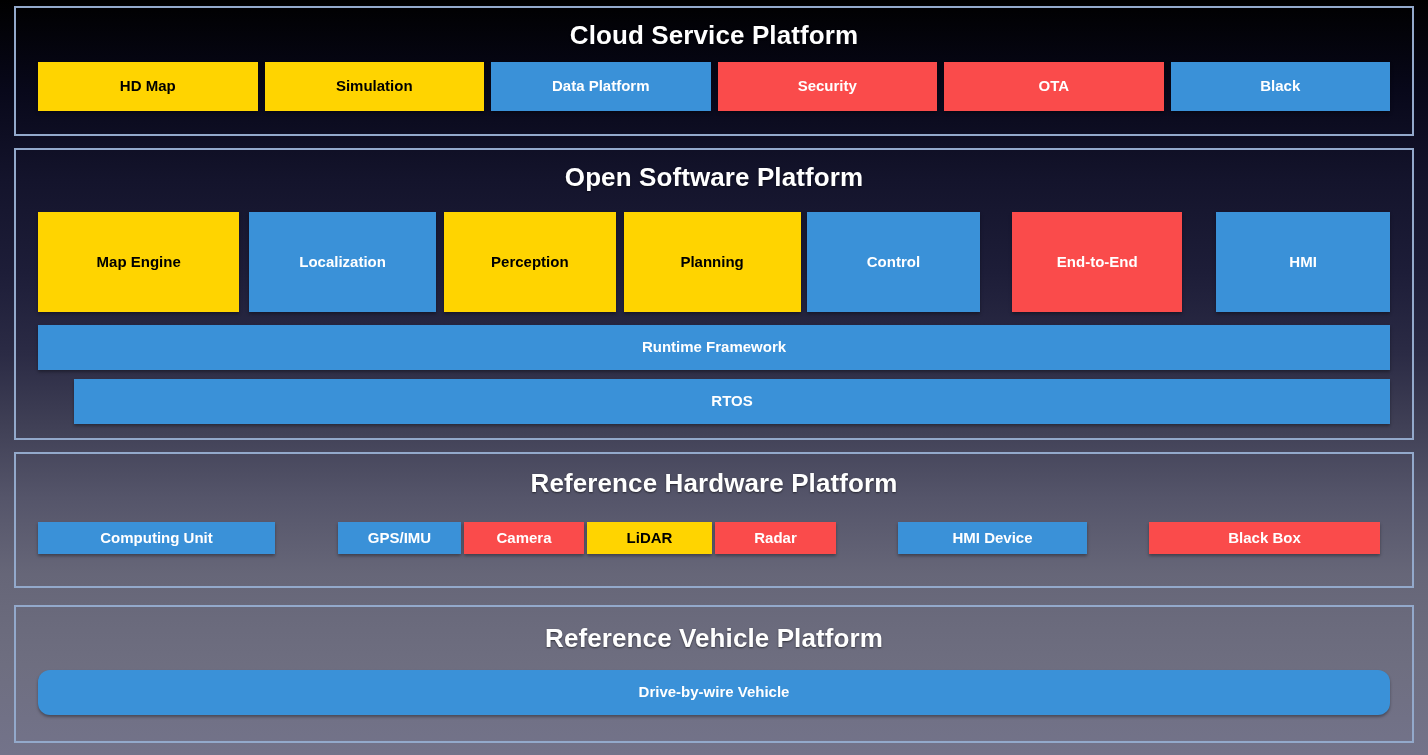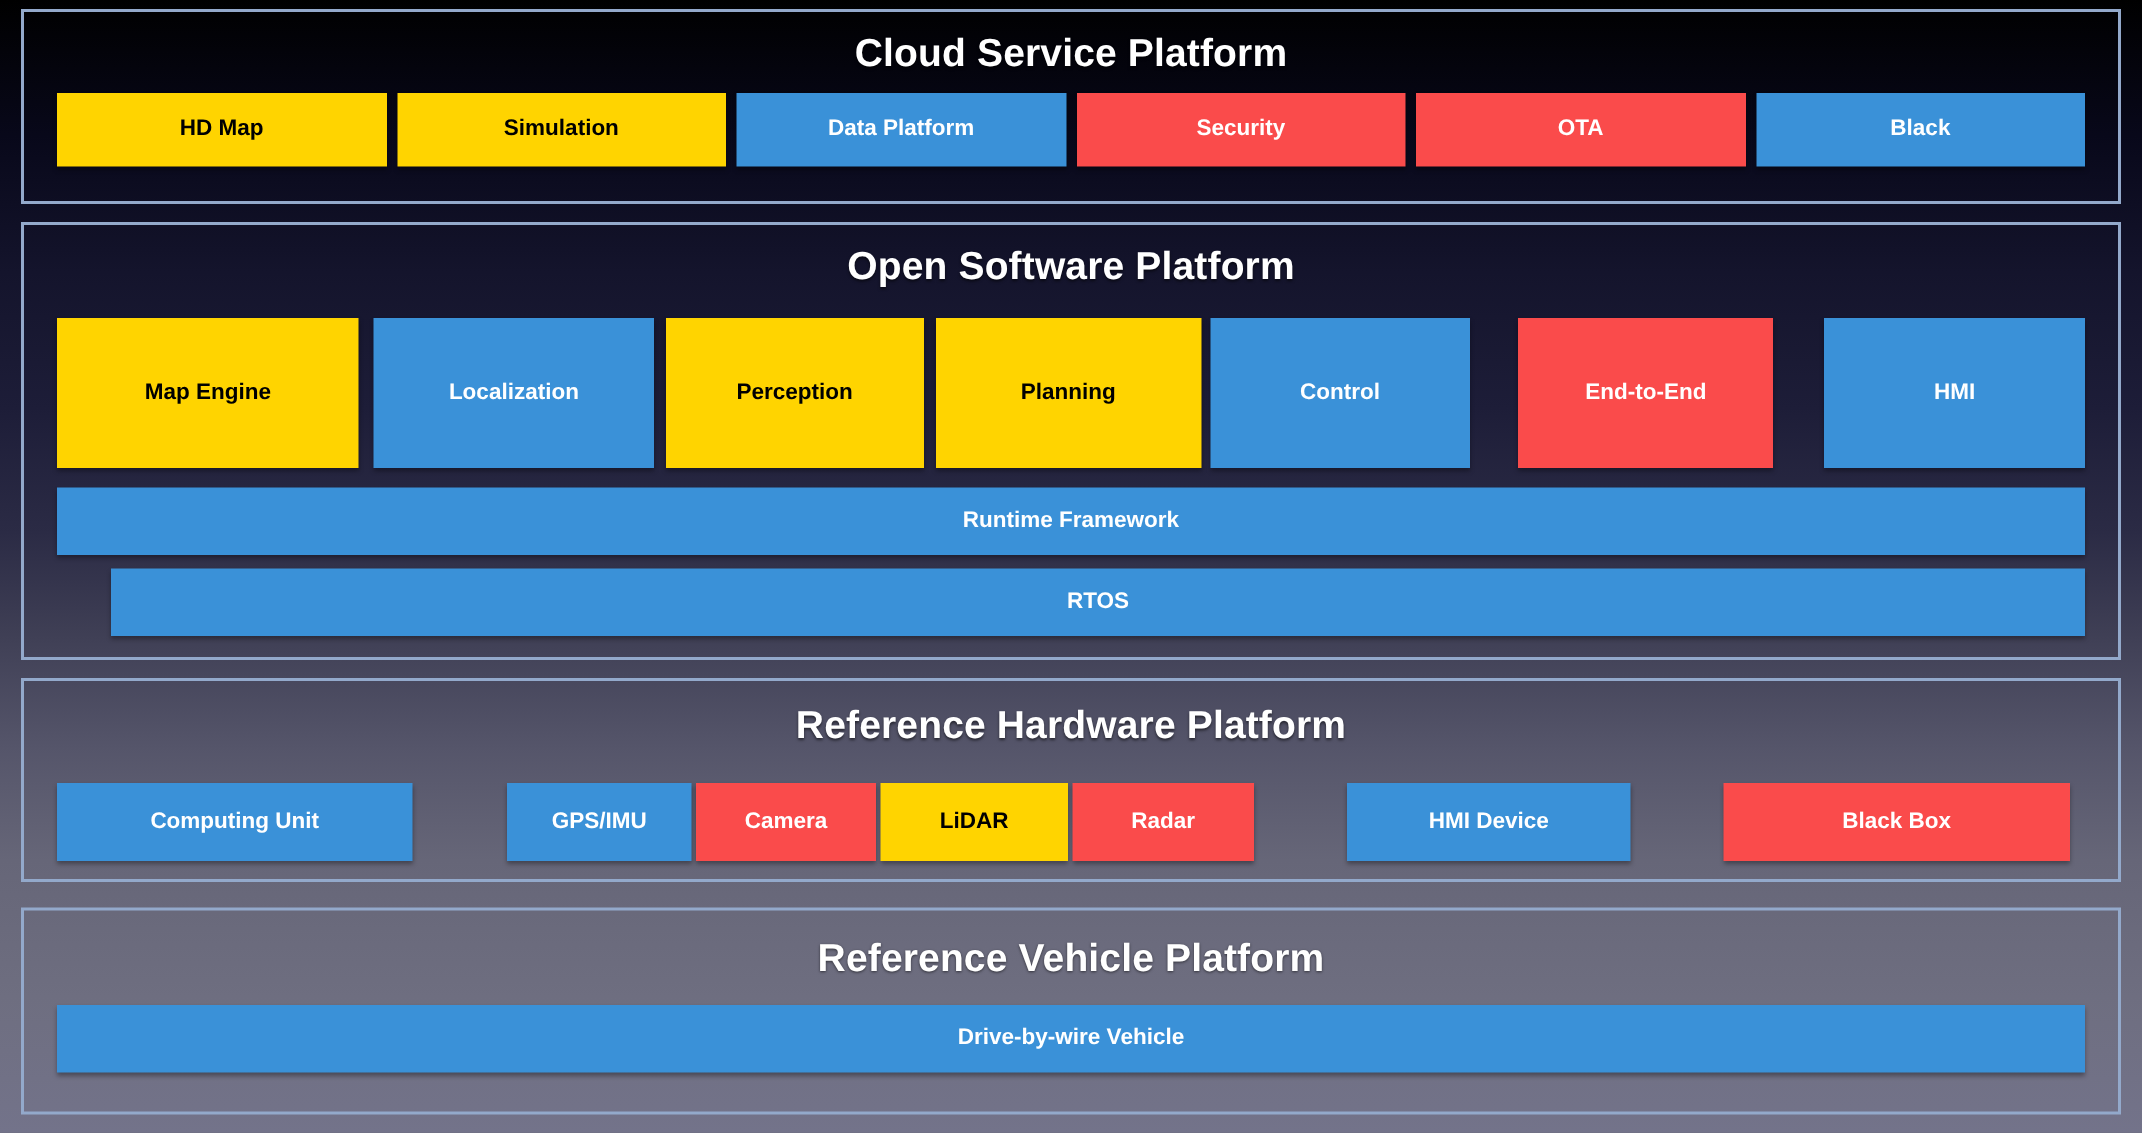--- a/index.html
+++ b/index.html
@@ -106,34 +106,34 @@
   #bar-runtime { top: 175px; }
   #bar-rtos    { top: 229px; margin-left: 36px; }
 
   
   #panel-hardware { top: 452px; height: 136px; }
   #panel-hardware .panel-title { margin-top: 14px; font-size: 26px; }
   #hardware-row {
     left: 22px;
     right: 22px;
     top: 68px;
-    height: 52px;
+    height: 32px;
   }
   #hardware-row .box { font-size: 15px; }
 
   
   #panel-vehicle { top: 605px; height: 138px; }
   #panel-vehicle .panel-title { margin-top: 16px; font-size: 26px; }
   #vehicle-row {
     left: 22px;
     right: 22px;
     top: 63px;
     height: 45px;
   }
-  #vehicle-row .box { flex: 1 1 0; font-size: 15px; }
+  #vehicle-row .box { flex: 1 1 0; font-size: 15px; border-radius: 12px; }
 </style>
 </head>
 <body>
 
 <div id="canvas">
 
   <section class="panel" id="panel-cloud">
     <div class="panel-title">Cloud Service Platform</div>
     <div class="row" id="cloud-row">
       <div class="box yellow">HD Map</div>

